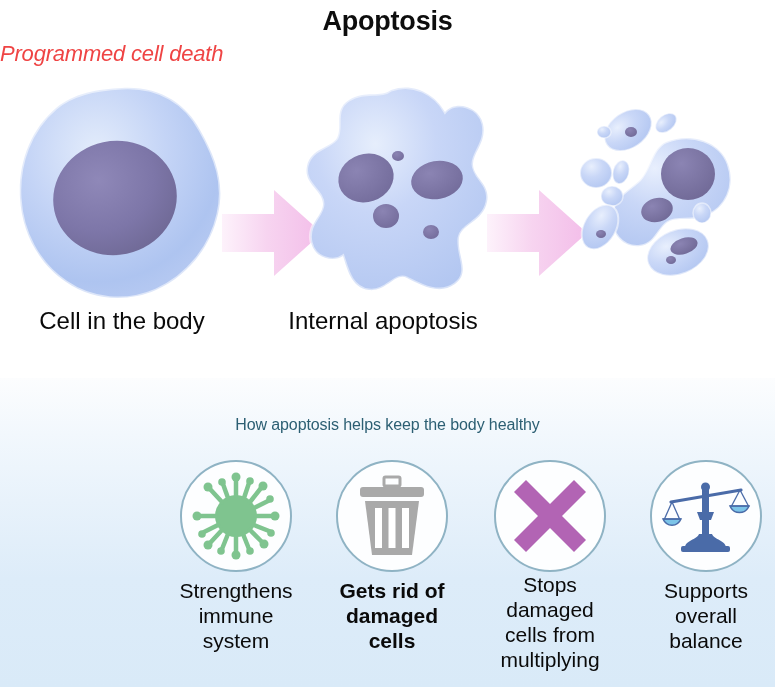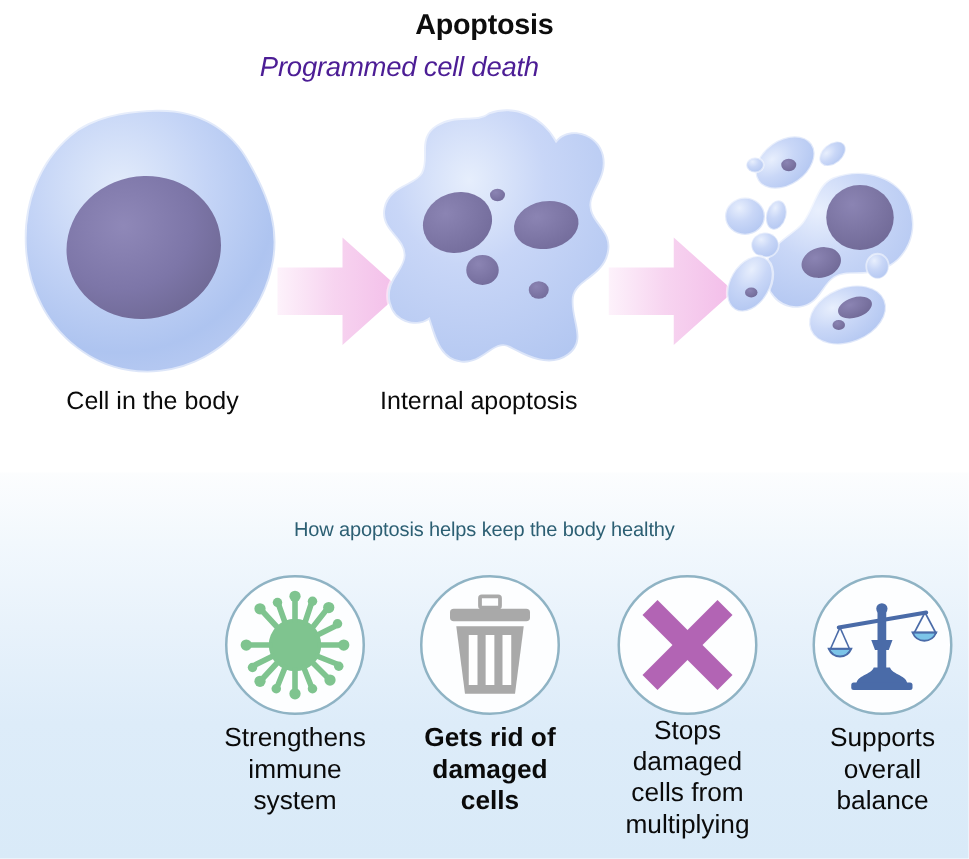--- a/index.html
+++ b/index.html
@@ -27,34 +27,34 @@
     width: 775px;
     height: 378px;
     background: #ffffff;
   }
 
   .title {
     position: absolute;
     left: 0; top: 6px;
     width: 775px;
     text-align: center;
-    font-size: 23px;
+    font-size: 27px;
     font-weight: bold;
     color: #0d0d0d;
     letter-spacing: -0.2px;
   }
 
   .subtitle {
     position: absolute;
     left: 0; top: 41px;
     width: 639px;
-    text-align: center;
+    text-align: left;
     font-size: 22px;
     font-style: italic;
-    color: #4c1d95;
+    color: #ef4444;
     letter-spacing: -0.2px;
   }
 
   
   .stage-row {
     position: absolute;
     left: 0; top: 80px;
     width: 775px;
     height: 225px;
   }
@@ -81,21 +81,21 @@
   .captions {
     position: absolute;
     left: 0; top: 308px;
     width: 775px;
     height: 70px;
   }
   .caption {
     position: absolute;
     top: 0;
     text-align: center;
-    font-size: 20px;
+    font-size: 24px;
     color: #0a0a0a;
     line-height: 26px;
   }
   .caption-1 { left: 2px;   width: 240px; }
   .caption-2 { left: 258px; width: 250px; }
   .caption-3 { left: 540px; width: 235px; }
 
   
   .bottom-panel {
     position: absolute;

